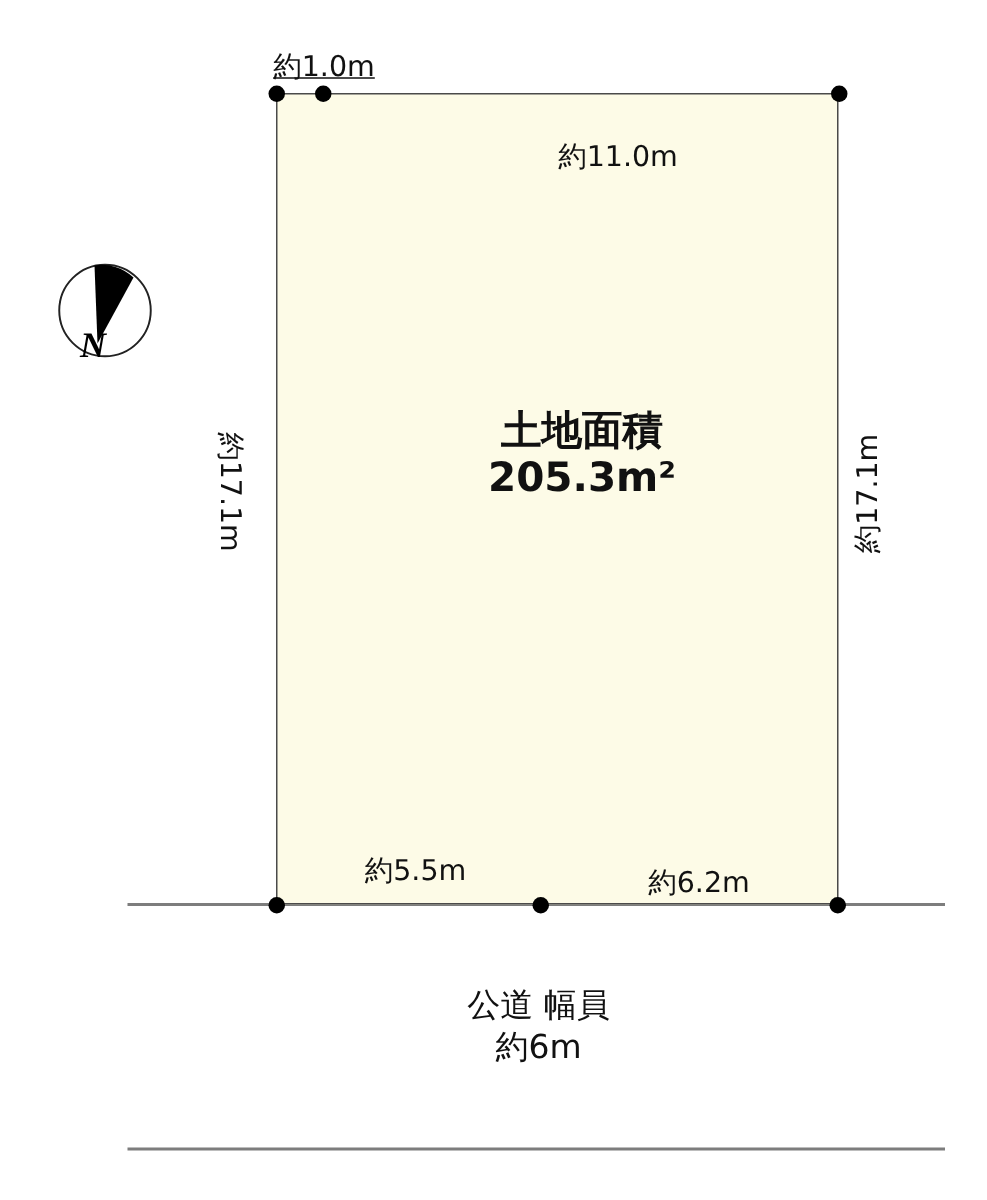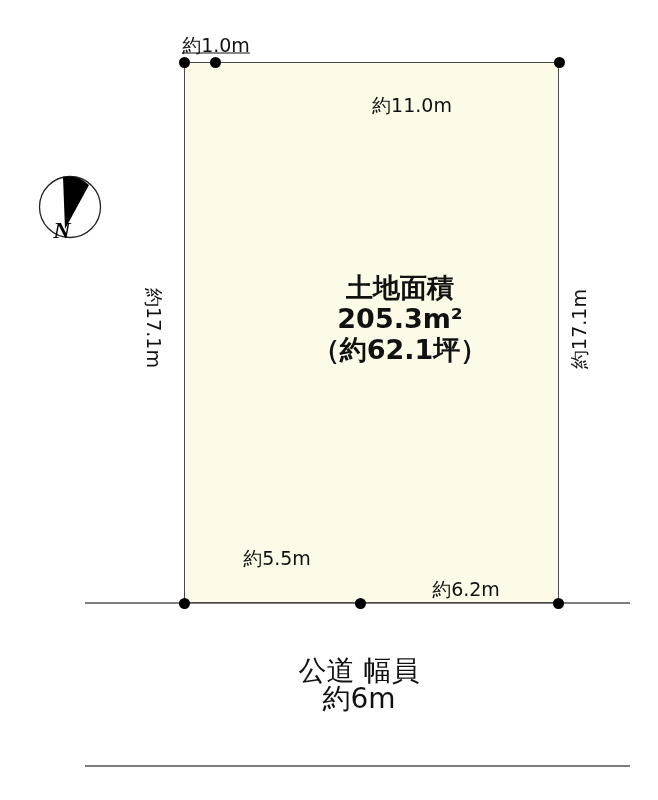--- a/index.html
+++ b/index.html
@@ -58,43 +58,42 @@
     transform: translate(-50%, -50%);
     color: var(--ink);
   }
   .dim.rot-cw  { transform: translate(-50%, -50%) rotate(90deg); }
   .dim.rot-ccw { transform: translate(-50%, -50%) rotate(-90deg); }
 
   .dim-top-left     { left: 216px; top: 45px; text-decoration: underline; }
   .dim-top          { left: 412px; top: 82px; margin-top: 23px; }
   .dim-left         { left: 153px; top: 328px; }
   .dim-right        { left: 579px; top: 329px; }
-  .dim-bottom-left  { left: 277px; top: 558px; }
+  .dim-bottom-left  { left: 277px; top: 581px; }
   .dim-bottom-right { left: 466px; top: 589px; }
 
   
   .parcel-info {
     position: absolute;
     left: 184px; top: 272px;
     width: 408px;
     text-align: center;
     font-weight: bold;
     font-size: 27px;
     line-height: 31px;
     color: var(--ink);
-    margin-left: 12px;
   }
 
   
   .road-caption {
     position: absolute;
     left: 259px; top: 657px;
     width: 200px;
     text-align: center;
-    font-size: 28px;
+    font-size: 22px;
     line-height: 28px;
     color: var(--ink);
   }
 
   
   .compass {
     position: absolute;
     left: 37px; top: 172px;
     width: 66px; height: 70px;
   }
@@ -118,21 +117,20 @@
   </svg>
 
   <div class="road-line near"></div>
   <div class="road-line far"></div>
 
   <div class="parcel"></div>
 
   <div class="parcel-info">
     <div>土地面積</div>
     <div>205.3m²</div>
-    <div>（約62.1坪）</div>
   </div>
 
   <div class="dim dim-top-left">約1.0m</div>
   <div class="dim dim-top">約11.0m</div>
   <div class="dim rot-cw dim-left">約17.1m</div>
   <div class="dim rot-ccw dim-right">約17.1m</div>
   <div class="dim dim-bottom-left">約5.5m</div>
   <div class="dim dim-bottom-right">約6.2m</div>
 
   <div class="dot" style="left:178.5px; top:56.5px;"></div>

